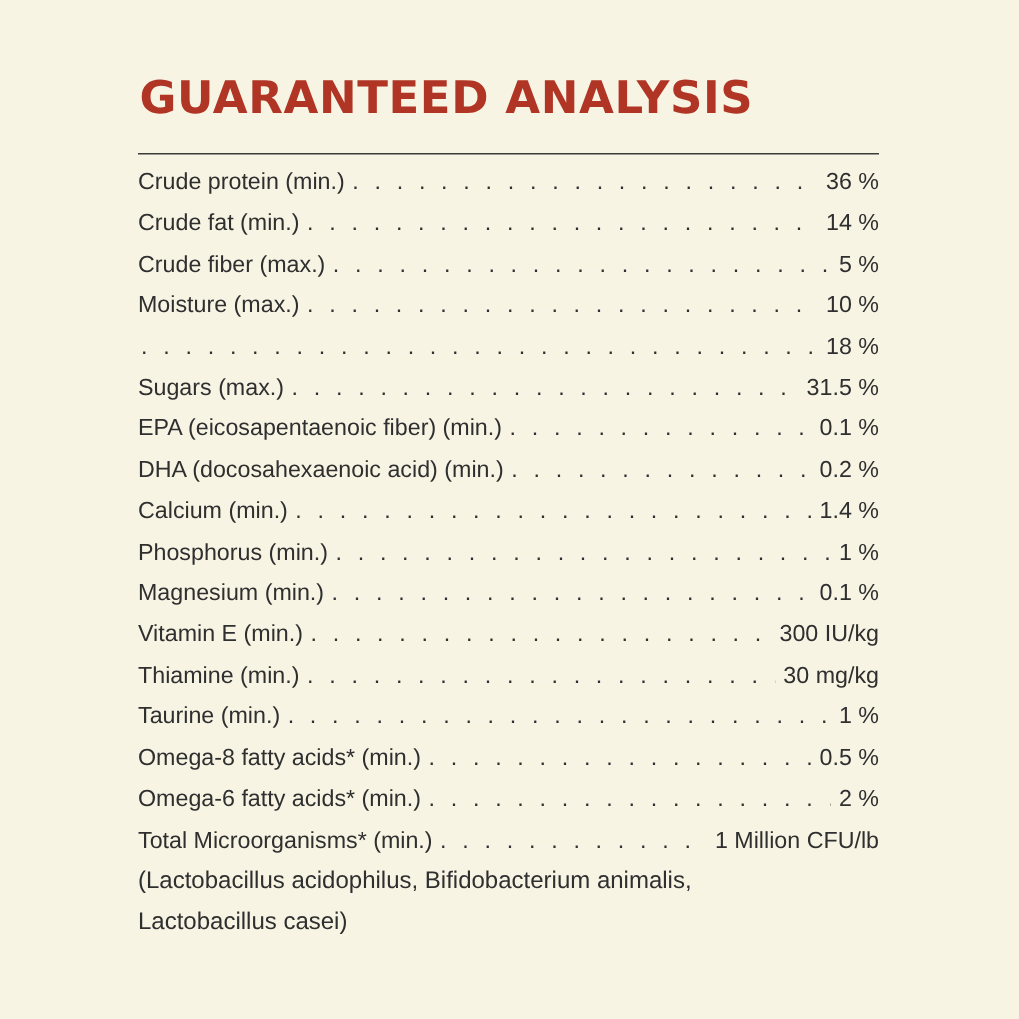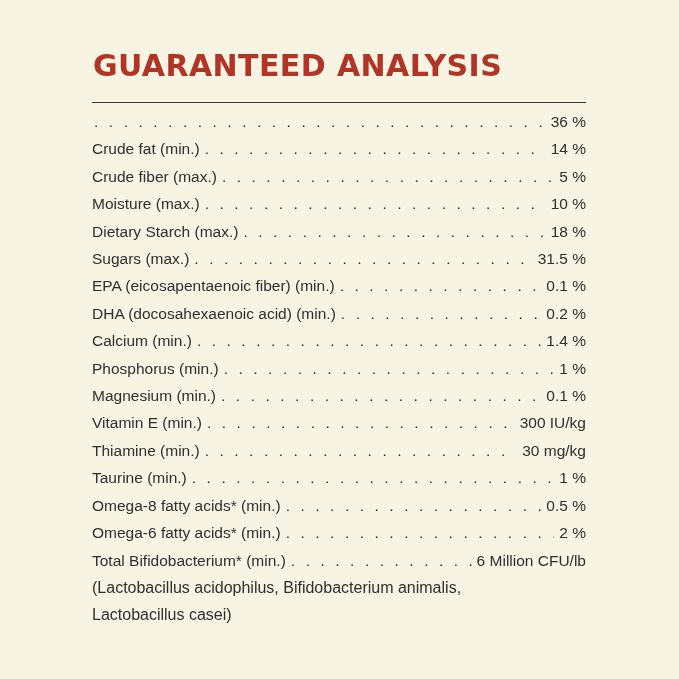--- a/index.html
+++ b/index.html
@@ -83,20 +83,21 @@
 <body>
 
 <div class="panel">
 
   <div class="title">GUARANTEED ANALYSIS</div>
   <div class="rule"></div>
 
   <div class="list">
 
     <div class="row">
+      <span class="label">Crude protein (min.)</span>
       <span class="dots">. . . . . . . . . . . . . . . . . . . . . . . . . . . . . . . . . . . . . . . . . . . . . . . . . . . . . .</span>
       <span class="value">36 %</span>
     </div>
 
     <div class="row">
       <span class="label">Crude fat (min.)</span>
       <span class="dots">. . . . . . . . . . . . . . . . . . . . . . . . . . . . . . . . . . . . . . . . . . . . . . . . . . . . . .</span>
       <span class="value">14 %</span>
     </div>
 
@@ -106,21 +107,20 @@
       <span class="value">5 %</span>
     </div>
 
     <div class="row">
       <span class="label">Moisture (max.)</span>
       <span class="dots">. . . . . . . . . . . . . . . . . . . . . . . . . . . . . . . . . . . . . . . . . . . . . . . . . . . . . .</span>
       <span class="value">10 %</span>
     </div>
 
     <div class="row">
-      <span class="label">Dietary Starch (max.)</span>
       <span class="dots">. . . . . . . . . . . . . . . . . . . . . . . . . . . . . . . . . . . . . . . . . . . . . . . . . . . . . .</span>
       <span class="value">18 %</span>
     </div>
 
     <div class="row">
       <span class="label">Sugars (max.)</span>
       <span class="dots">. . . . . . . . . . . . . . . . . . . . . . . . . . . . . . . . . . . . . . . . . . . . . . . . . . . . . .</span>
       <span class="value">31.5 %</span>
     </div>
 
@@ -178,22 +178,22 @@
       <span class="value">0.5 %</span>
     </div>
 
     <div class="row">
       <span class="label">Omega-6 fatty acids* (min.)</span>
       <span class="dots">. . . . . . . . . . . . . . . . . . . . . . . . . . . . . . . . . . . . . . . . . . . . . . . . . . . . . .</span>
       <span class="value">2 %</span>
     </div>
 
     <div class="row">
-      <span class="label">Total Bifidobacterium* (min.)</span>
+      <span class="label">Total Microorganisms* (min.)</span>
       <span class="dots">. . . . . . . . . . . . . . . . . . . . . . . . . . . . . . . . . . . . . . . . . . . . . . . . . . . . . .</span>
-      <span class="value">6 Million CFU/lb</span>
+      <span class="value">1 Million CFU/lb</span>
     </div>
 
     <div class="footnote">(Lactobacillus acidophilus, Bifidobacterium animalis,</div>
     <div class="footnote">Lactobacillus casei)</div>
 
   </div>
 </div>
 
 </body></html>

